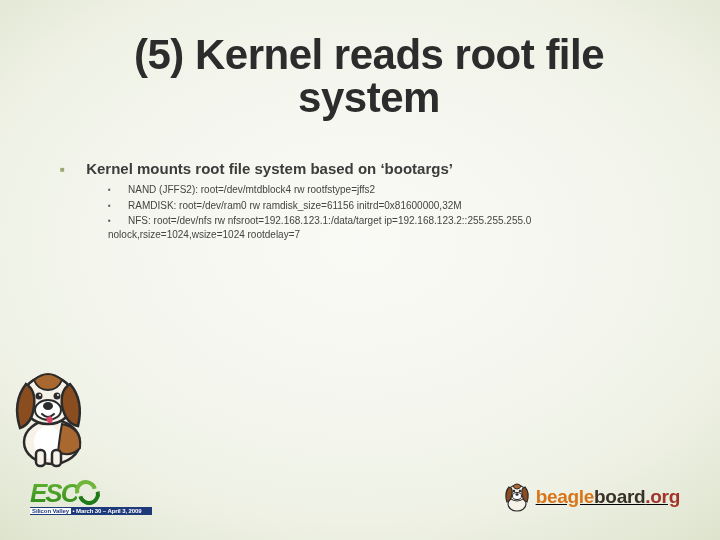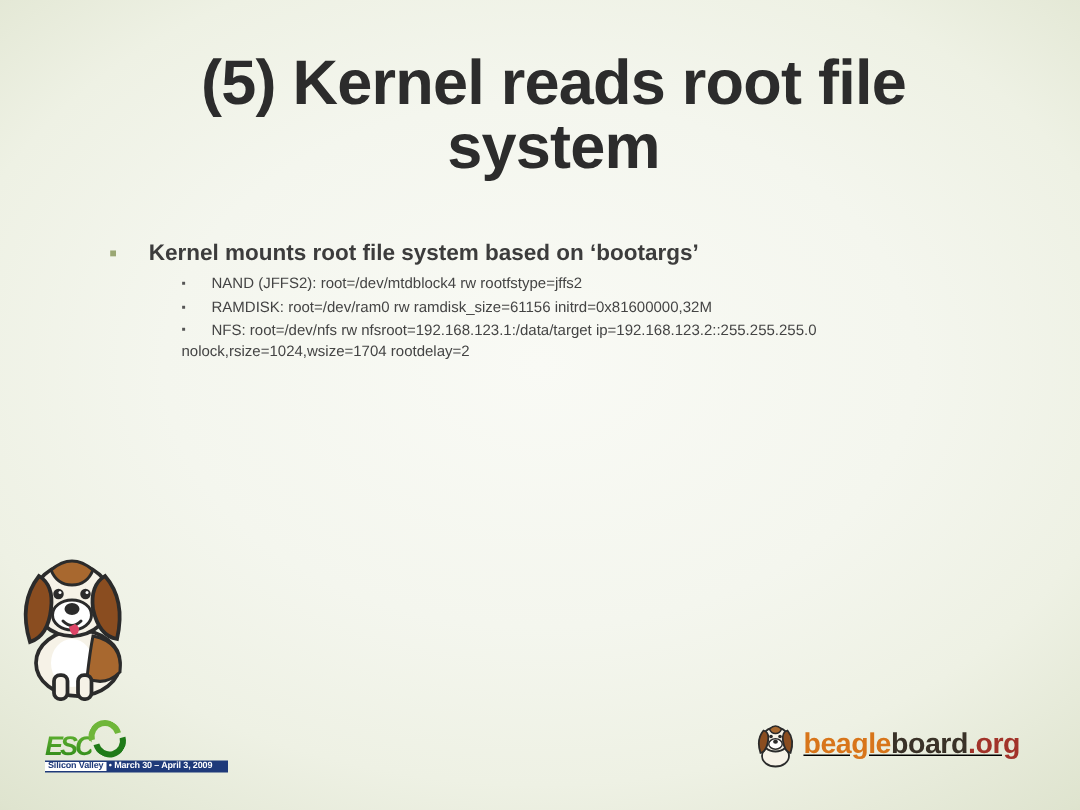--- a/index.html
+++ b/index.html
@@ -33,21 +33,21 @@
     text-align: center;
     font-size: 42px;
     line-height: 1.02;
     font-weight: 700;
     color: #2c2c2c;
     letter-spacing: -0.5px;
   }
   .body {
     position: absolute;
     top: 160px;
-    left: 73px;
+    left: 60px;
     right: 50px;
     color: #414141;
   }
   ul.lvl1 {
     list-style: none;
     margin: 0;
     padding: 0;
   }
   ul.lvl1 > li {
     font-size: 15px;
@@ -103,21 +103,21 @@
     display: flex;
     flex-direction: column;
     font-family: Arial, sans-serif;
   }
   .esc-top {
     display: flex;
     align-items: flex-end;
     gap: 2px;
   }
   .esc-letters {
-    font-size: 18px;
+    font-size: 26px;
     font-weight: 900;
     font-style: italic;
     background: linear-gradient(180deg, #5fb030 0%, #2f8a1a 100%);
     -webkit-background-clip: text;
     background-clip: text;
     color: transparent;
     letter-spacing: -2px;
     line-height: 0.9;
   }
   .esc-swirl {
@@ -208,21 +208,21 @@
 
   <div class="title">(5) Kernel reads root file system</div>
 
   <div class="body">
     <ul class="lvl1">
       <li>
         <span>Kernel mounts root file system based on ‘bootargs’</span>
         <ul class="lvl2">
           <li><span>NAND (JFFS2): root=/dev/mtdblock4 rw rootfstype=jffs2</span></li>
           <li><span>RAMDISK: root=/dev/ram0 rw ramdisk_size=61156 initrd=0x81600000,32M</span></li>
-          <li><span>NFS: root=/dev/nfs rw nfsroot=192.168.123.1:/data/target ip=192.168.123.2::255.255.255.0 nolock,rsize=1024,wsize=1704 rootdelay=2</span></li>
+          <li><span>NFS: root=/dev/nfs rw nfsroot=192.168.123.1:/data/target ip=192.168.123.2::255.255.255.0 nolock,rsize=1024,wsize=1024 rootdelay=7</span></li>
         </ul>
       </li>
     </ul>
   </div>
 
   <div class="beagle-mascot">
     <svg viewBox="0 0 100 120">
 
       <ellipse cx="50" cy="92" rx="28" ry="22" fill="#f6f2e7" stroke="#2b2b2b" stroke-width="2.5"></ellipse>
 

